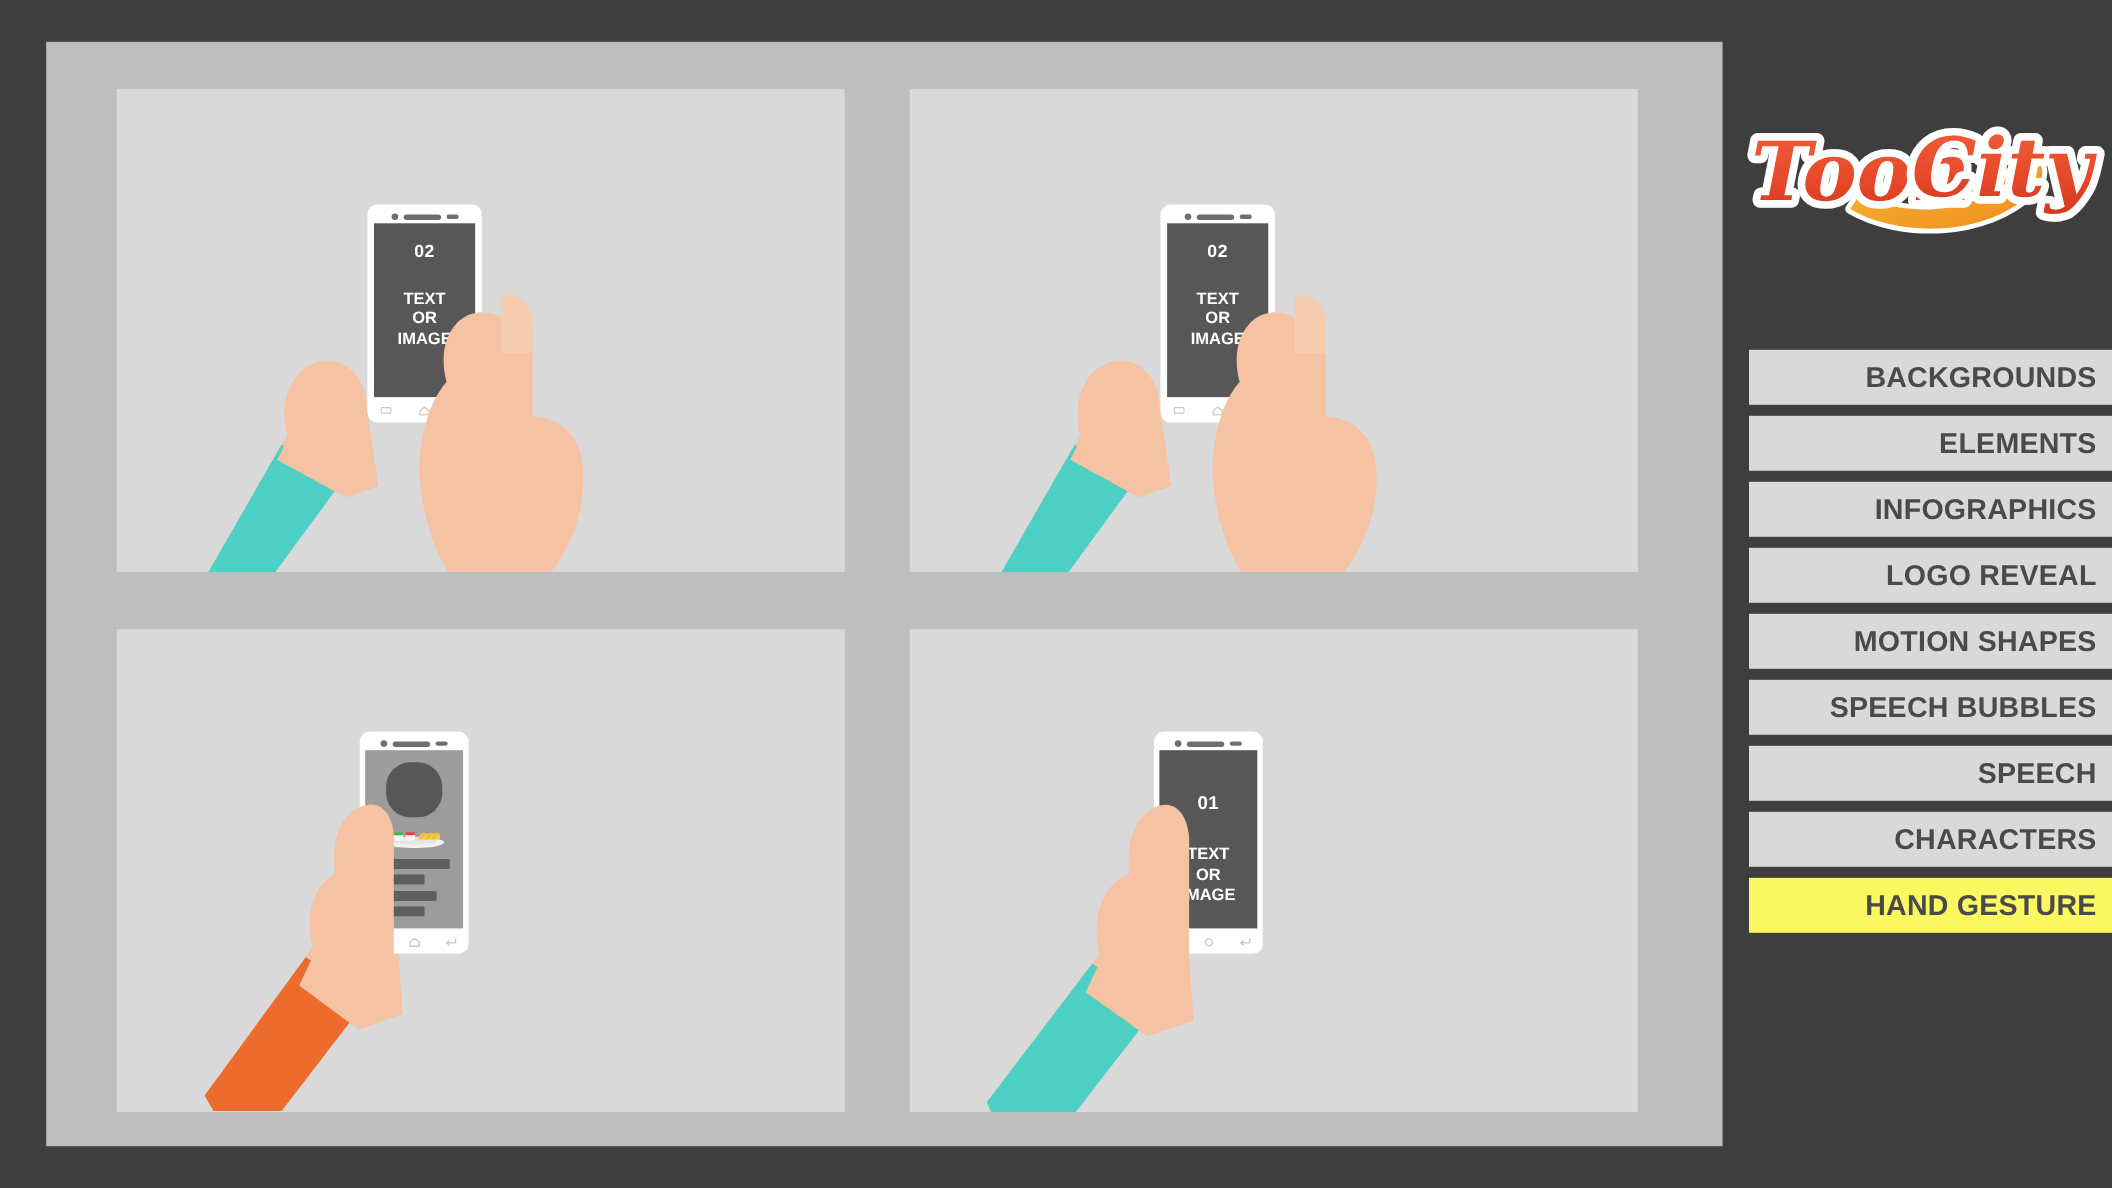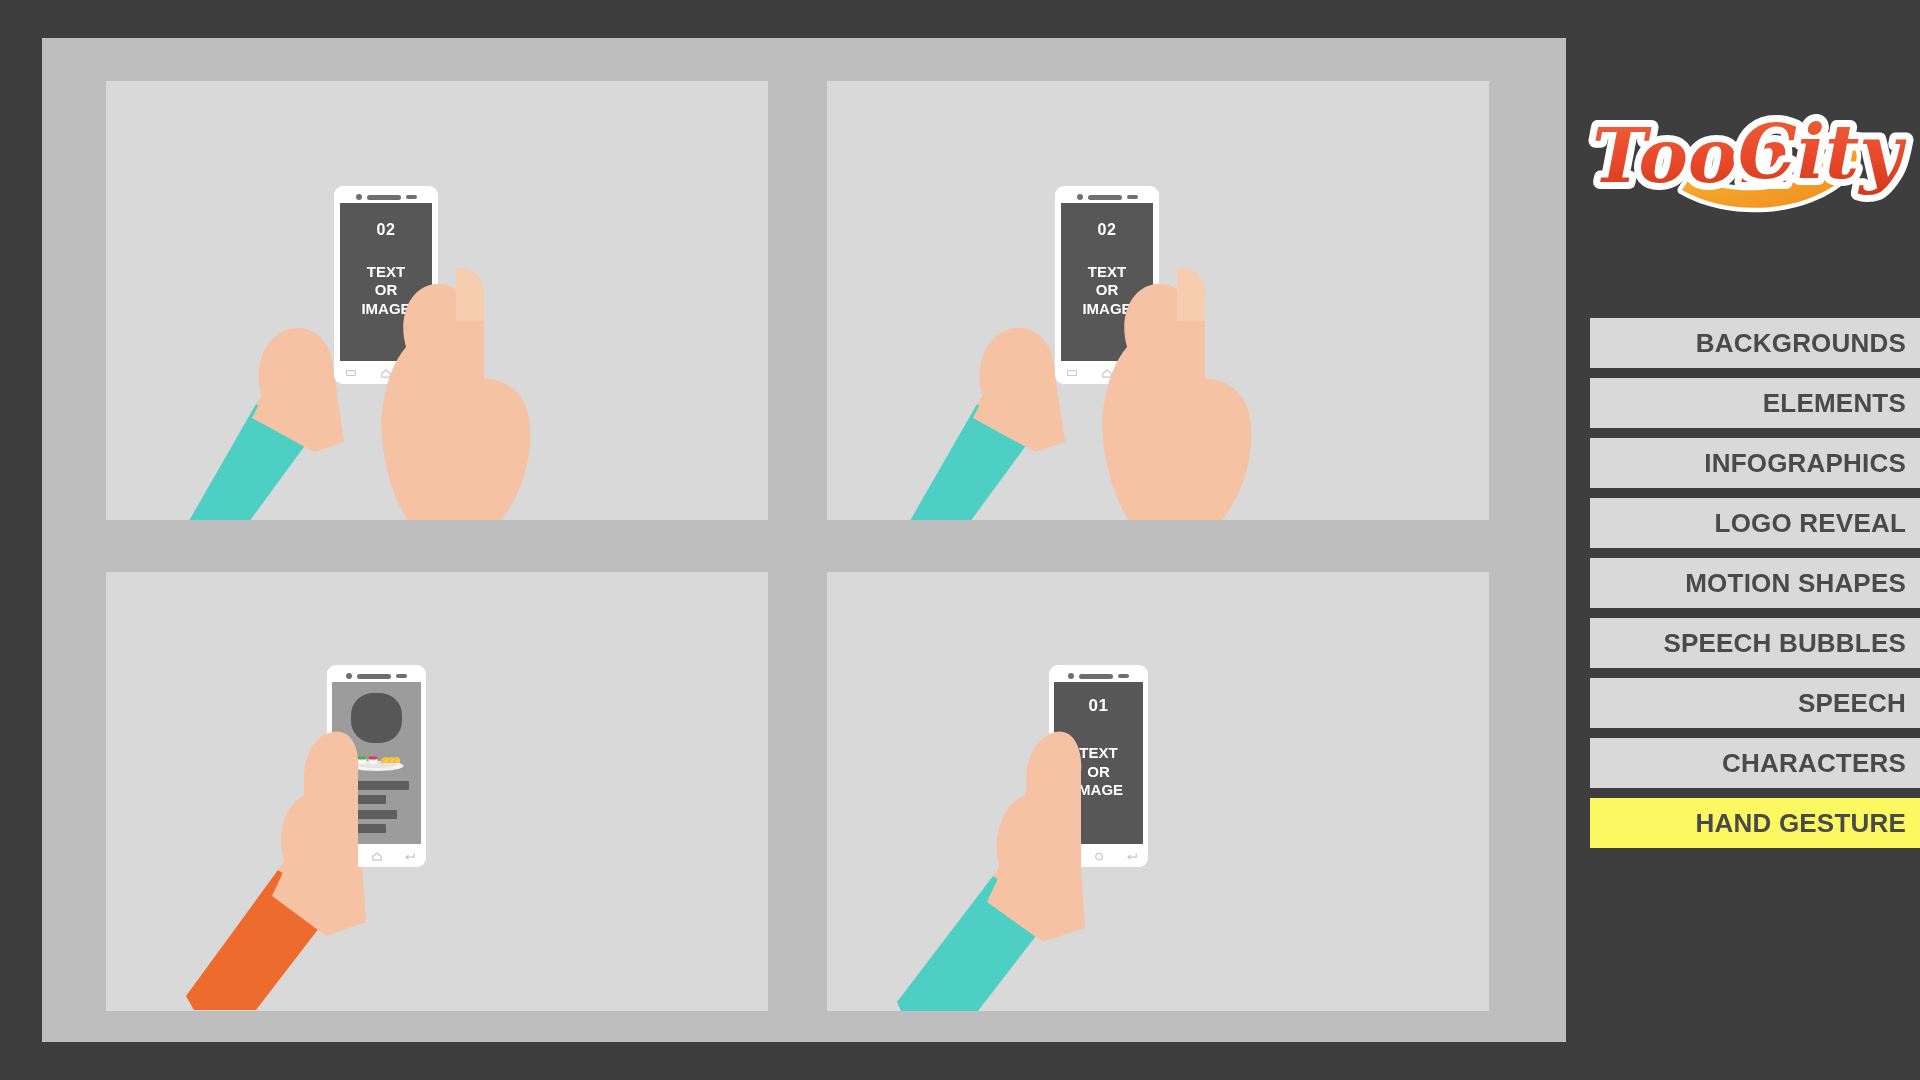--- a/index.html
+++ b/index.html
@@ -293,21 +293,21 @@
           <path d="M134 38 C154 34 170 50 170 74 L170 128 L138 128 Z" fill="#f5c3a3"></path>
         </svg>
 
         <div class="phone" style="left:222px; top:93px; width:99px; height:202px;">
           <div class="phone-top">
             <span class="cam"></span>
             <span class="spk"></span>
             <span class="sens"></span>
           </div>
           <div class="phone-screen">
-            <div class="screen-content" style="padding-top:14px;">
+            <div class="screen-content" style="padding-top:38px;">
               <div class="screen-num" style="font-size:17px;">01</div>
               <div class="screen-lines" style="font-size:15px; margin-top:28px;">
                 <div>TEXT</div>
                 <div>OR</div>
                 <div>IMAGE</div>
               </div>
             </div>
           </div>
           <div class="phone-nav">
             <svg width="10" height="8" viewBox="0 0 10 8">

